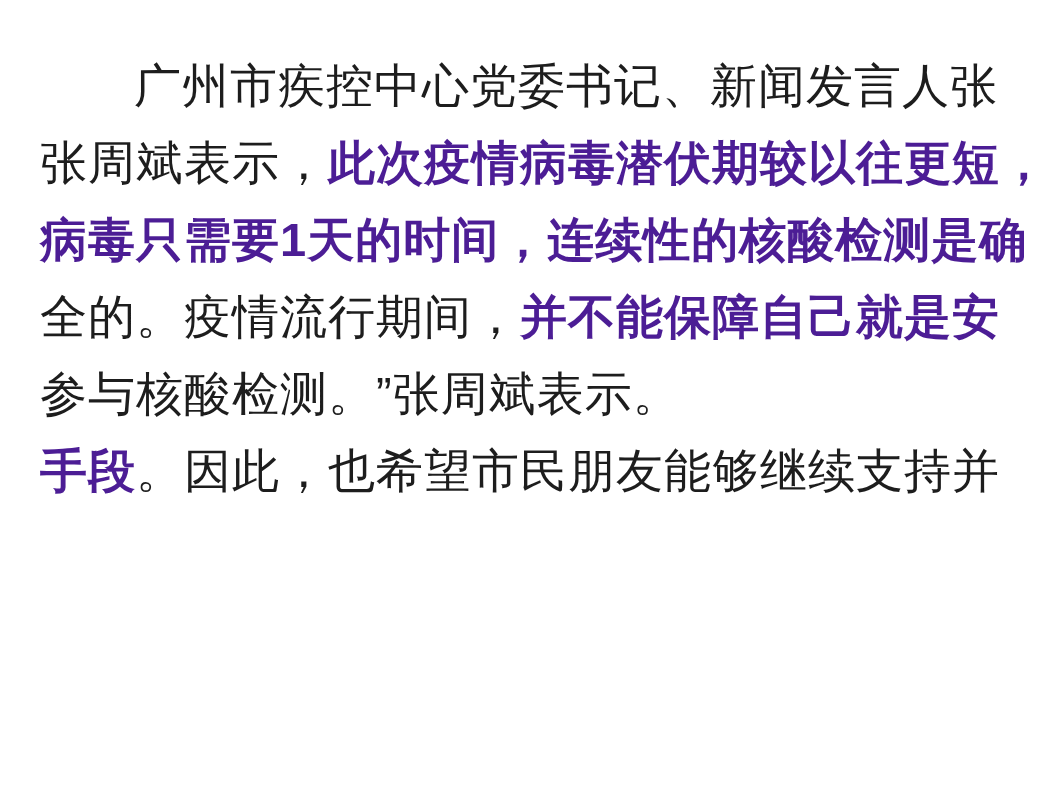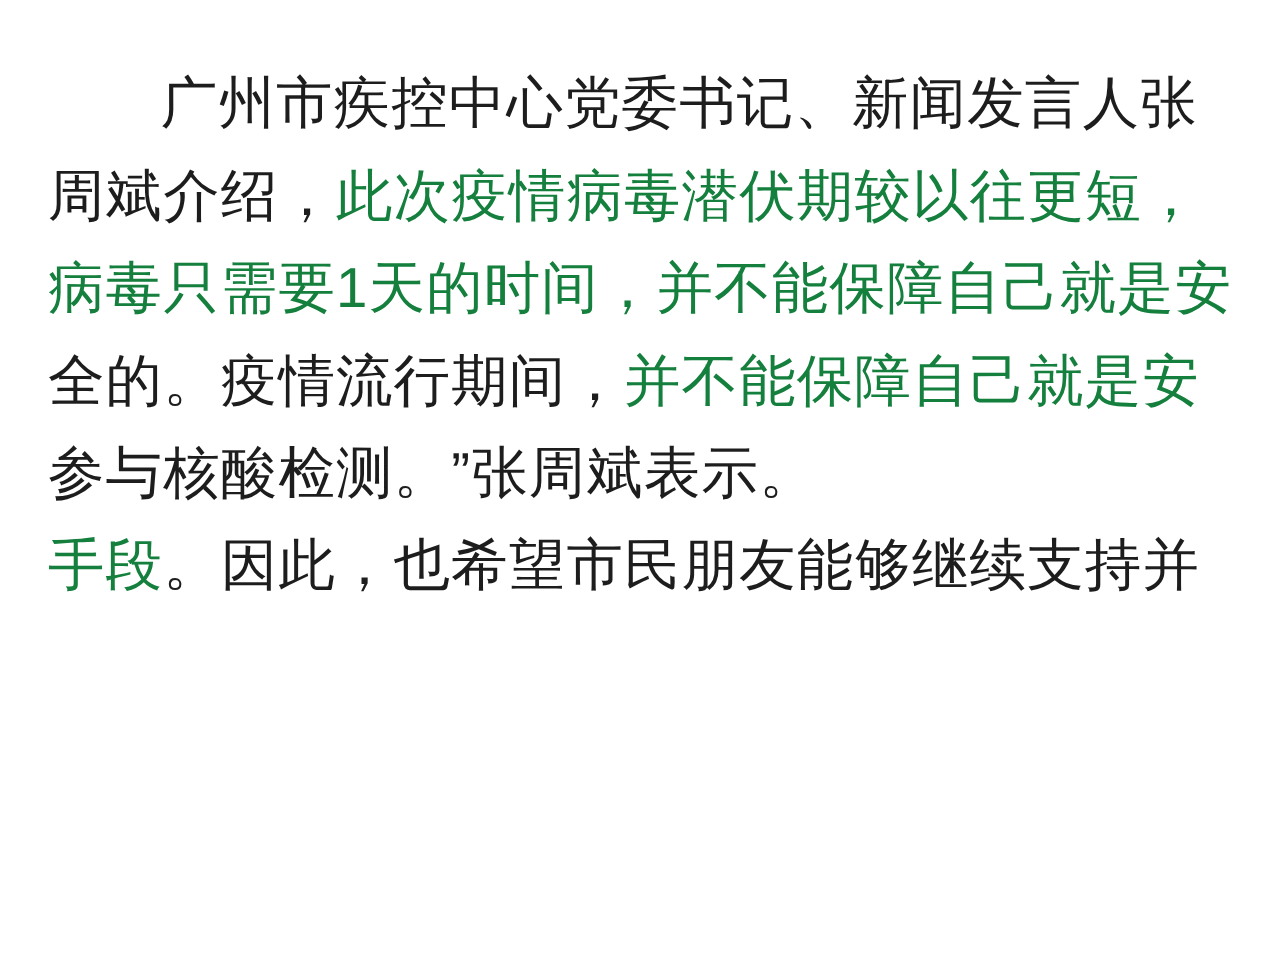--- a/index.html
+++ b/index.html
@@ -20,34 +20,34 @@
     color: #1d1d1d;
     background: #ffffff;
   }
   .line {
     white-space: nowrap;
   }
   .line.indent {
     text-indent: 2em;
   }
   .run { font-weight: 400; }
-  .run.bold { font-weight: 400; color: #15803d; }
+  .run.bold { font-weight: 700; color: #4c1d95; }
 </style>
 </head>
 <body>
 
 <div class="article">
   <div class="line indent">
     <span class="run">广州市疾控中心党委书记、新闻发言人张</span>
   </div>
   <div class="line">
-    <span class="run">周斌介绍，</span><span class="run bold">此次疫情病毒潜伏期较以往更短，</span>
+    <span class="run">张周斌表示，</span><span class="run bold">此次疫情病毒潜伏期较以往更短，</span>
   </div>
   <div class="line">
-    <span class="run bold">病毒只需要1天的时间，并不能保障自己就是安</span>
+    <span class="run bold">病毒只需要1天的时间，连续性的核酸检测是确</span>
   </div>
   <div class="line">
     <span class="run">全的。疫情流行期间，</span><span class="run bold">并不能保障自己就是安</span>
   </div>
   <div class="line">
     <span class="run">参与核酸检测。”张周斌表示。</span>
   </div>
   <div class="line">
     <span class="run bold">手段</span><span class="run">。因此，也希望市民朋友能够继续支持并</span>
   </div>

